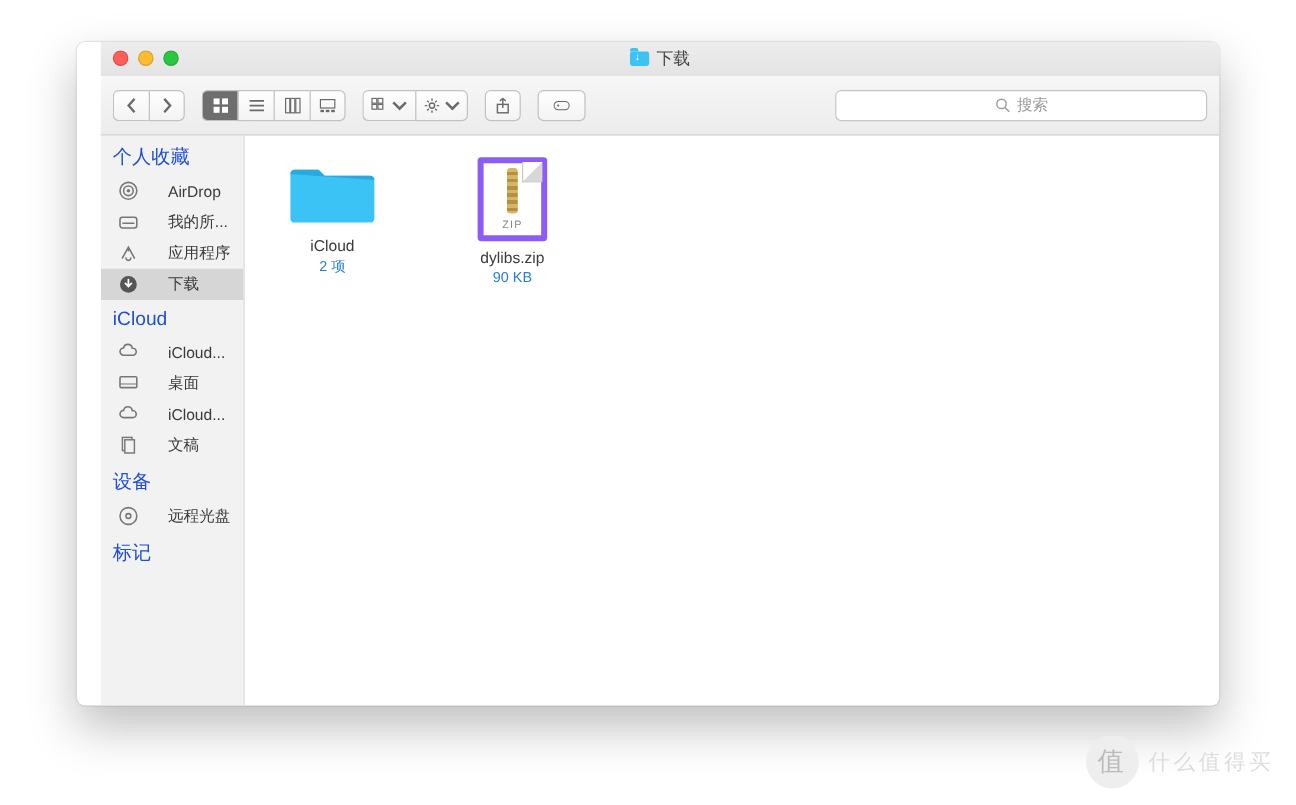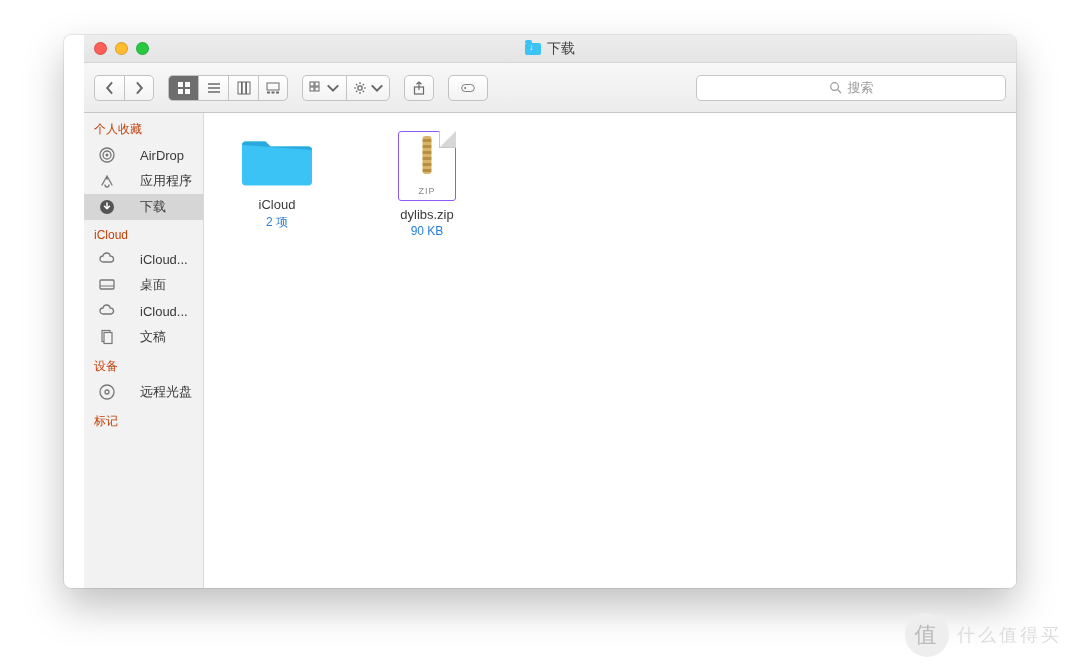--- a/index.html
+++ b/index.html
@@ -59,31 +59,31 @@
 .search {
   flex:1; margin-left:auto; height:26px; max-width:310px;
   background:#fff; border:1px solid #c6c6c6; border-radius:5px;
   display:flex; align-items:center; justify-content:center; color:#9a9a9a; font-size:13px; gap:6px;
 }
 .body { flex:1; display:flex; overflow:hidden; }
 .sidebar {
   width:120px; background:#f3f2f2; border-right:1px solid #d9d9d9;
   font-size:13px; overflow:hidden;
 }
-.sb-header { color:#c2410c; font-size:12px; padding:8px 10px 4px 10px; }
+.sb-header { color:#1d4ed8; font-size:16px; padding:8px 10px 4px 10px; }
 .sb-item { display:flex; align-items:center; gap:24px; padding:4px 10px 4px 14px; color:#3a3a3a; white-space:nowrap; overflow:hidden; text-overflow:ellipsis;}
 .sb-item.selected { background:#d6d6d6; }
 .sb-item .ic { width:18px; height:18px; display:flex; align-items:center; justify-content:center; flex-shrink:0; }
 .sb-item .ic svg { width:18px; height:18px; }
 .content { flex:1; background:#fff; padding:18px 18px; display:flex; align-items:flex-start; gap:40px; }
 .file { width:110px; text-align:center; }
 .folder-svg { width:78px; height:58px; margin:0 auto 8px; display:block;}
 .fname { font-size:13px; color:#3a3a3a; margin-bottom:2px;}
 .fmeta { font-size:12px; color:#2a7fd5; }
-.zip-box { width:58px; height:70px; margin:0 auto 6px; background:#fff; border:1px solid #8b5cf6; border-radius:3px; position:relative; }
+.zip-box { width:58px; height:70px; margin:0 auto 6px; background:#fff; border:5px solid #8b5cf6; border-radius:3px; position:relative; }
 .zip-box::before { content:""; position:absolute; right:-1px; top:-1px; width:16px; height:16px; background:linear-gradient(135deg,#fff 48%, #d7d7d7 52%); border-left:1px solid #c8c8c8; border-bottom:1px solid #c8c8c8;}
 .zipper { position:absolute; left:50%; transform:translateX(-50%); top:4px; width:9px; height:38px; background:repeating-linear-gradient(#d8b469 0 3px,#b88f3f 3px 6px); border-radius:3px;}
 .ziplab { position:absolute; bottom:4px; left:0; right:0; text-align:center; font-size:9px; color:#888; letter-spacing:1px;}
 .watermark { position:absolute; right:18px; bottom:14px; display:flex; align-items:center; gap:8px; color:#ddd; font-size:18px; letter-spacing:3px;}
 .wm-circ { width:44px; height:44px; border-radius:50%; background:#eee; color:#bbb; display:flex; align-items:center; justify-content:center; font-size:22px;}
 </style>
 </head>
 <body>
 
 <div class="window">
@@ -201,20 +201,29 @@
               <circle cx="9" cy="9" r="7" fill="none" stroke="#777" stroke-width="1.3"></circle>
               <circle cx="9" cy="9" r="4" fill="none" stroke="#777" stroke-width="1.3"></circle>
               <circle cx="9" cy="9" r="1.5" fill="#777"></circle>
             </svg>
           </span>
         <span>AirDrop</span>
       </div>
       <div class="sb-item">
         <span class="ic">
             <svg viewBox="0 0 18 18">
+              <rect x="2" y="5" width="14" height="9" rx="2" fill="none" stroke="#777" stroke-width="1.3"></rect>
+              <path d="M4 10h10" stroke="#777" stroke-width="1.2"></path>
+            </svg>
+          </span>
+        <span>我的所...</span>
+      </div>
+      <div class="sb-item">
+        <span class="ic">
+            <svg viewBox="0 0 18 18">
               <path d="M4 13l5-9 5 9M9 4v3M7 13c0 1 1 2 2 2s2-1 2-2" fill="none" stroke="#777" stroke-width="1.3" stroke-linecap="round"></path>
             </svg>
           </span>
         <span>应用程序</span>
       </div>
       <div class="sb-item selected">
         <span class="ic">
             <svg viewBox="0 0 18 18">
               <circle cx="9" cy="9" r="7" fill="#555"></circle>
               <path d="M9 5v5M6.5 8.2 9 10.7l2.5-2.5" fill="none" stroke="#fff" stroke-width="1.5" stroke-linecap="round"></path>

